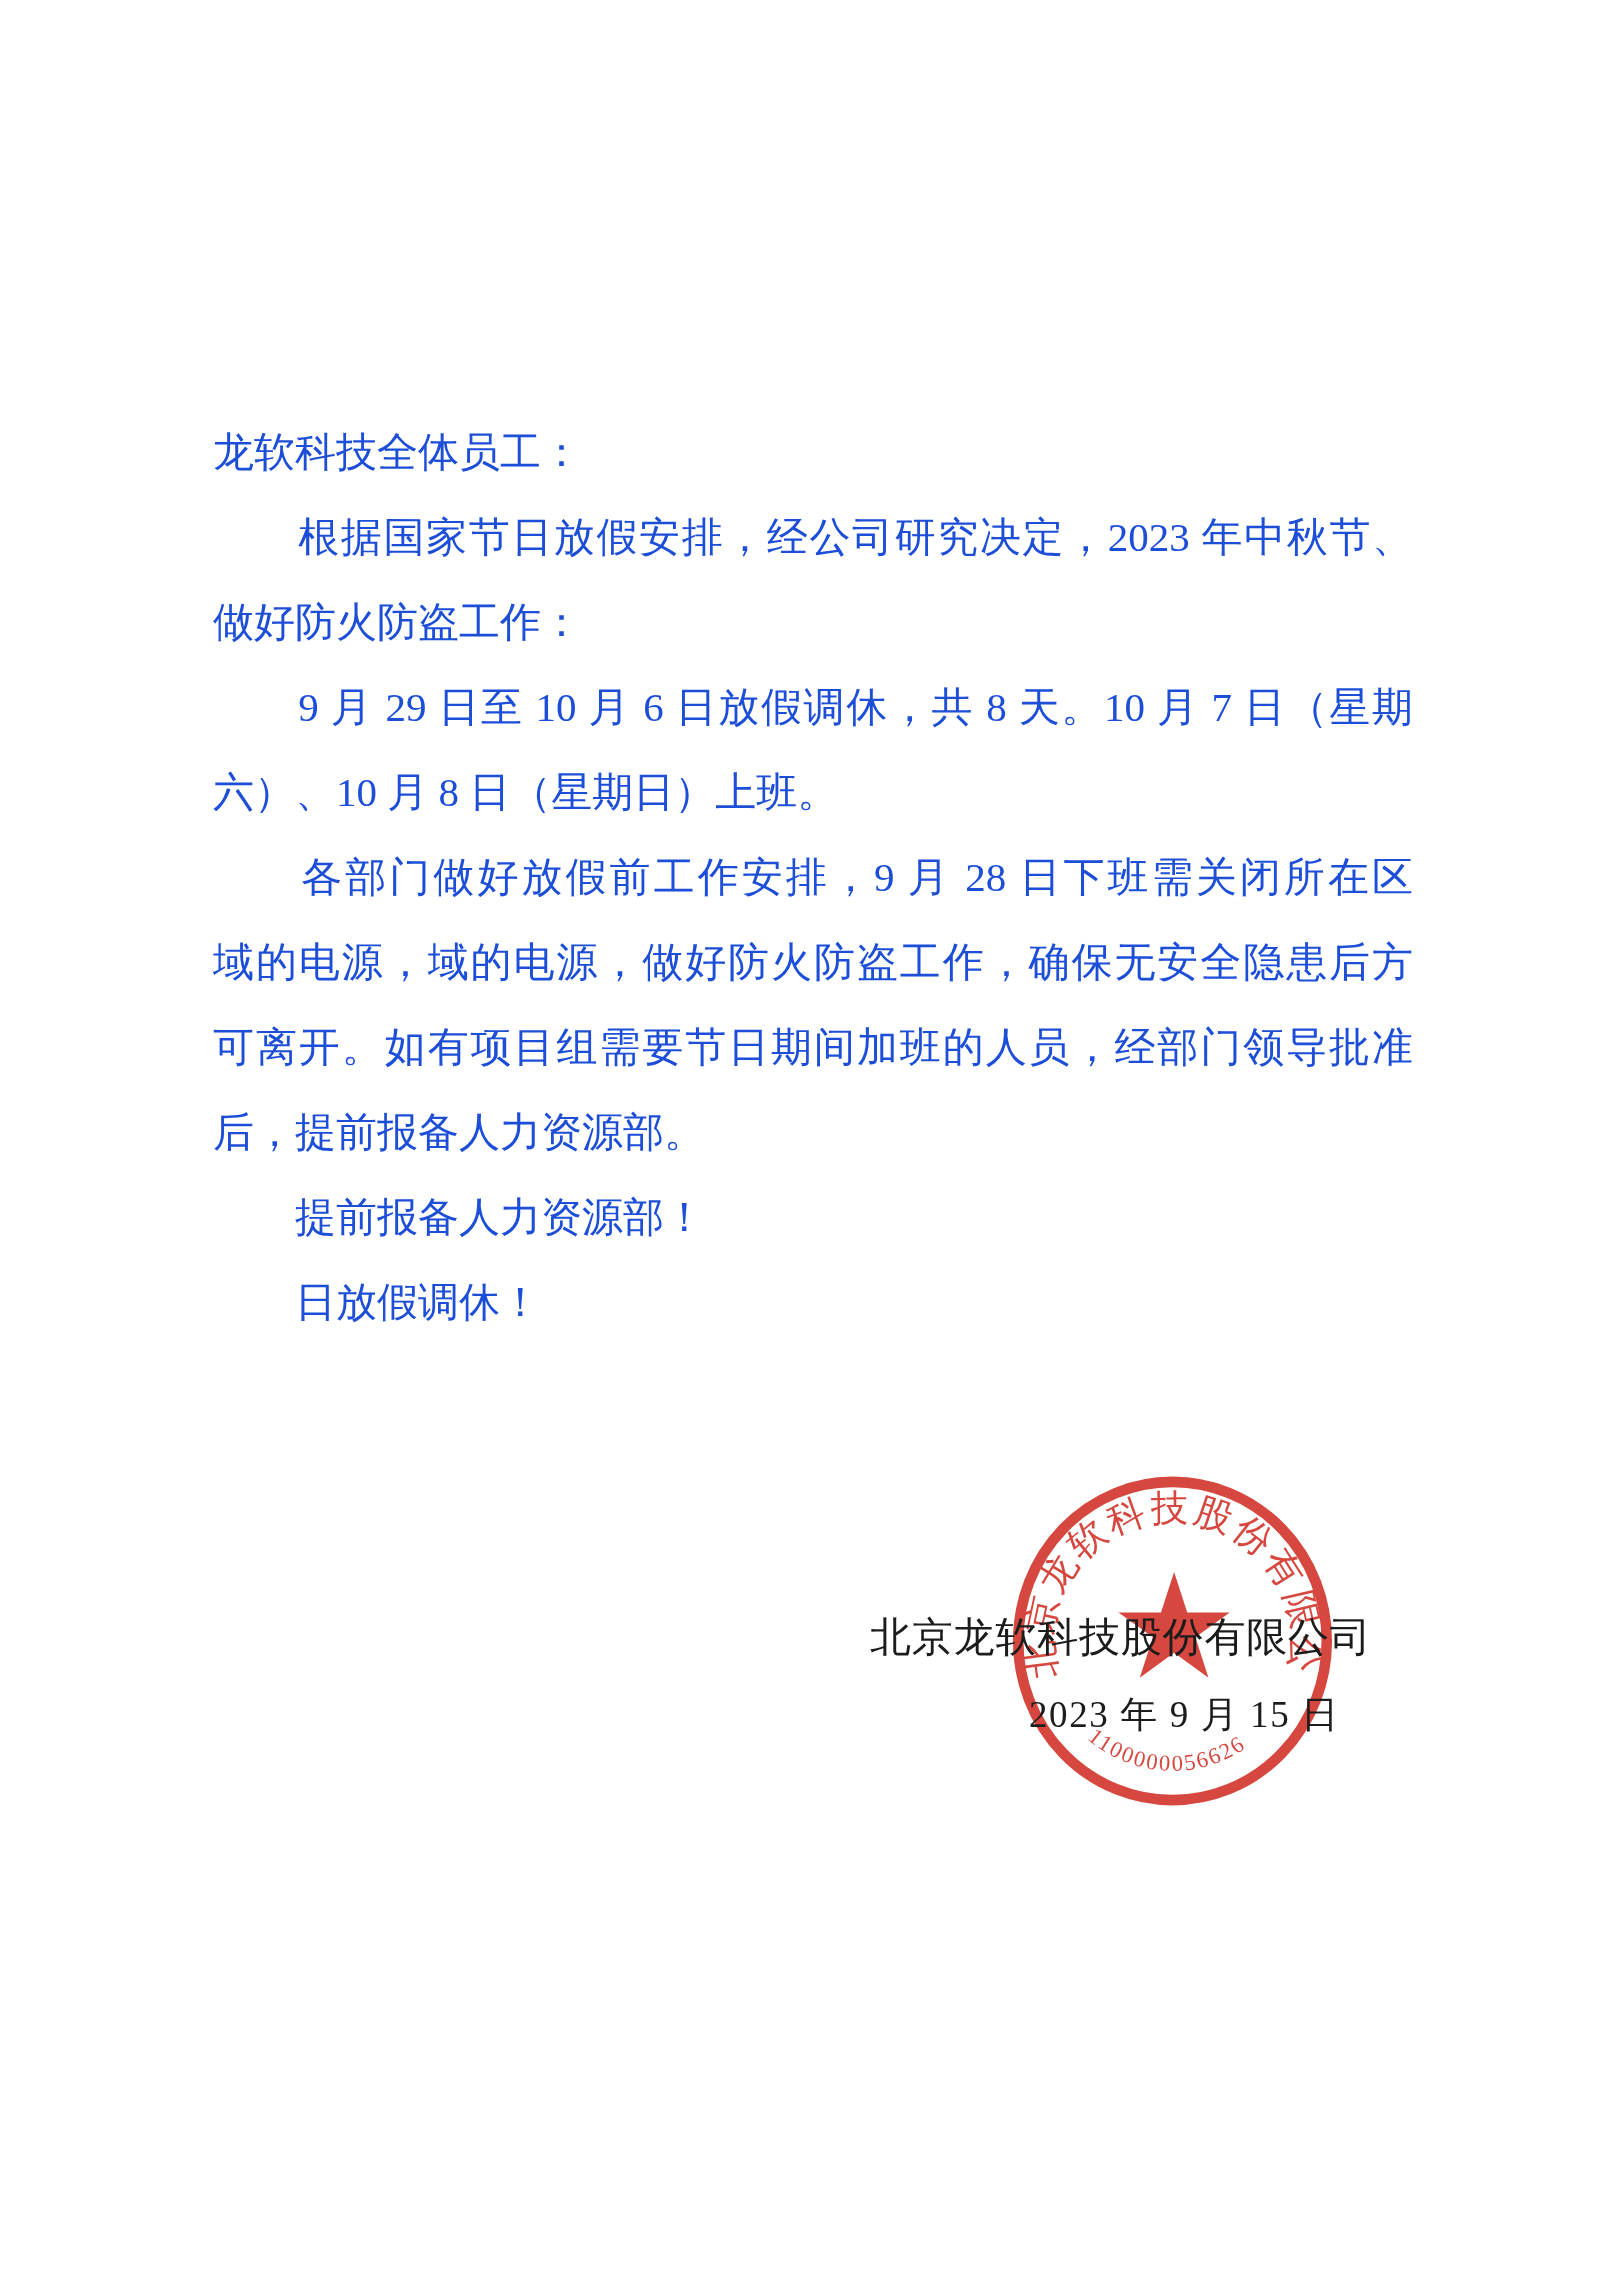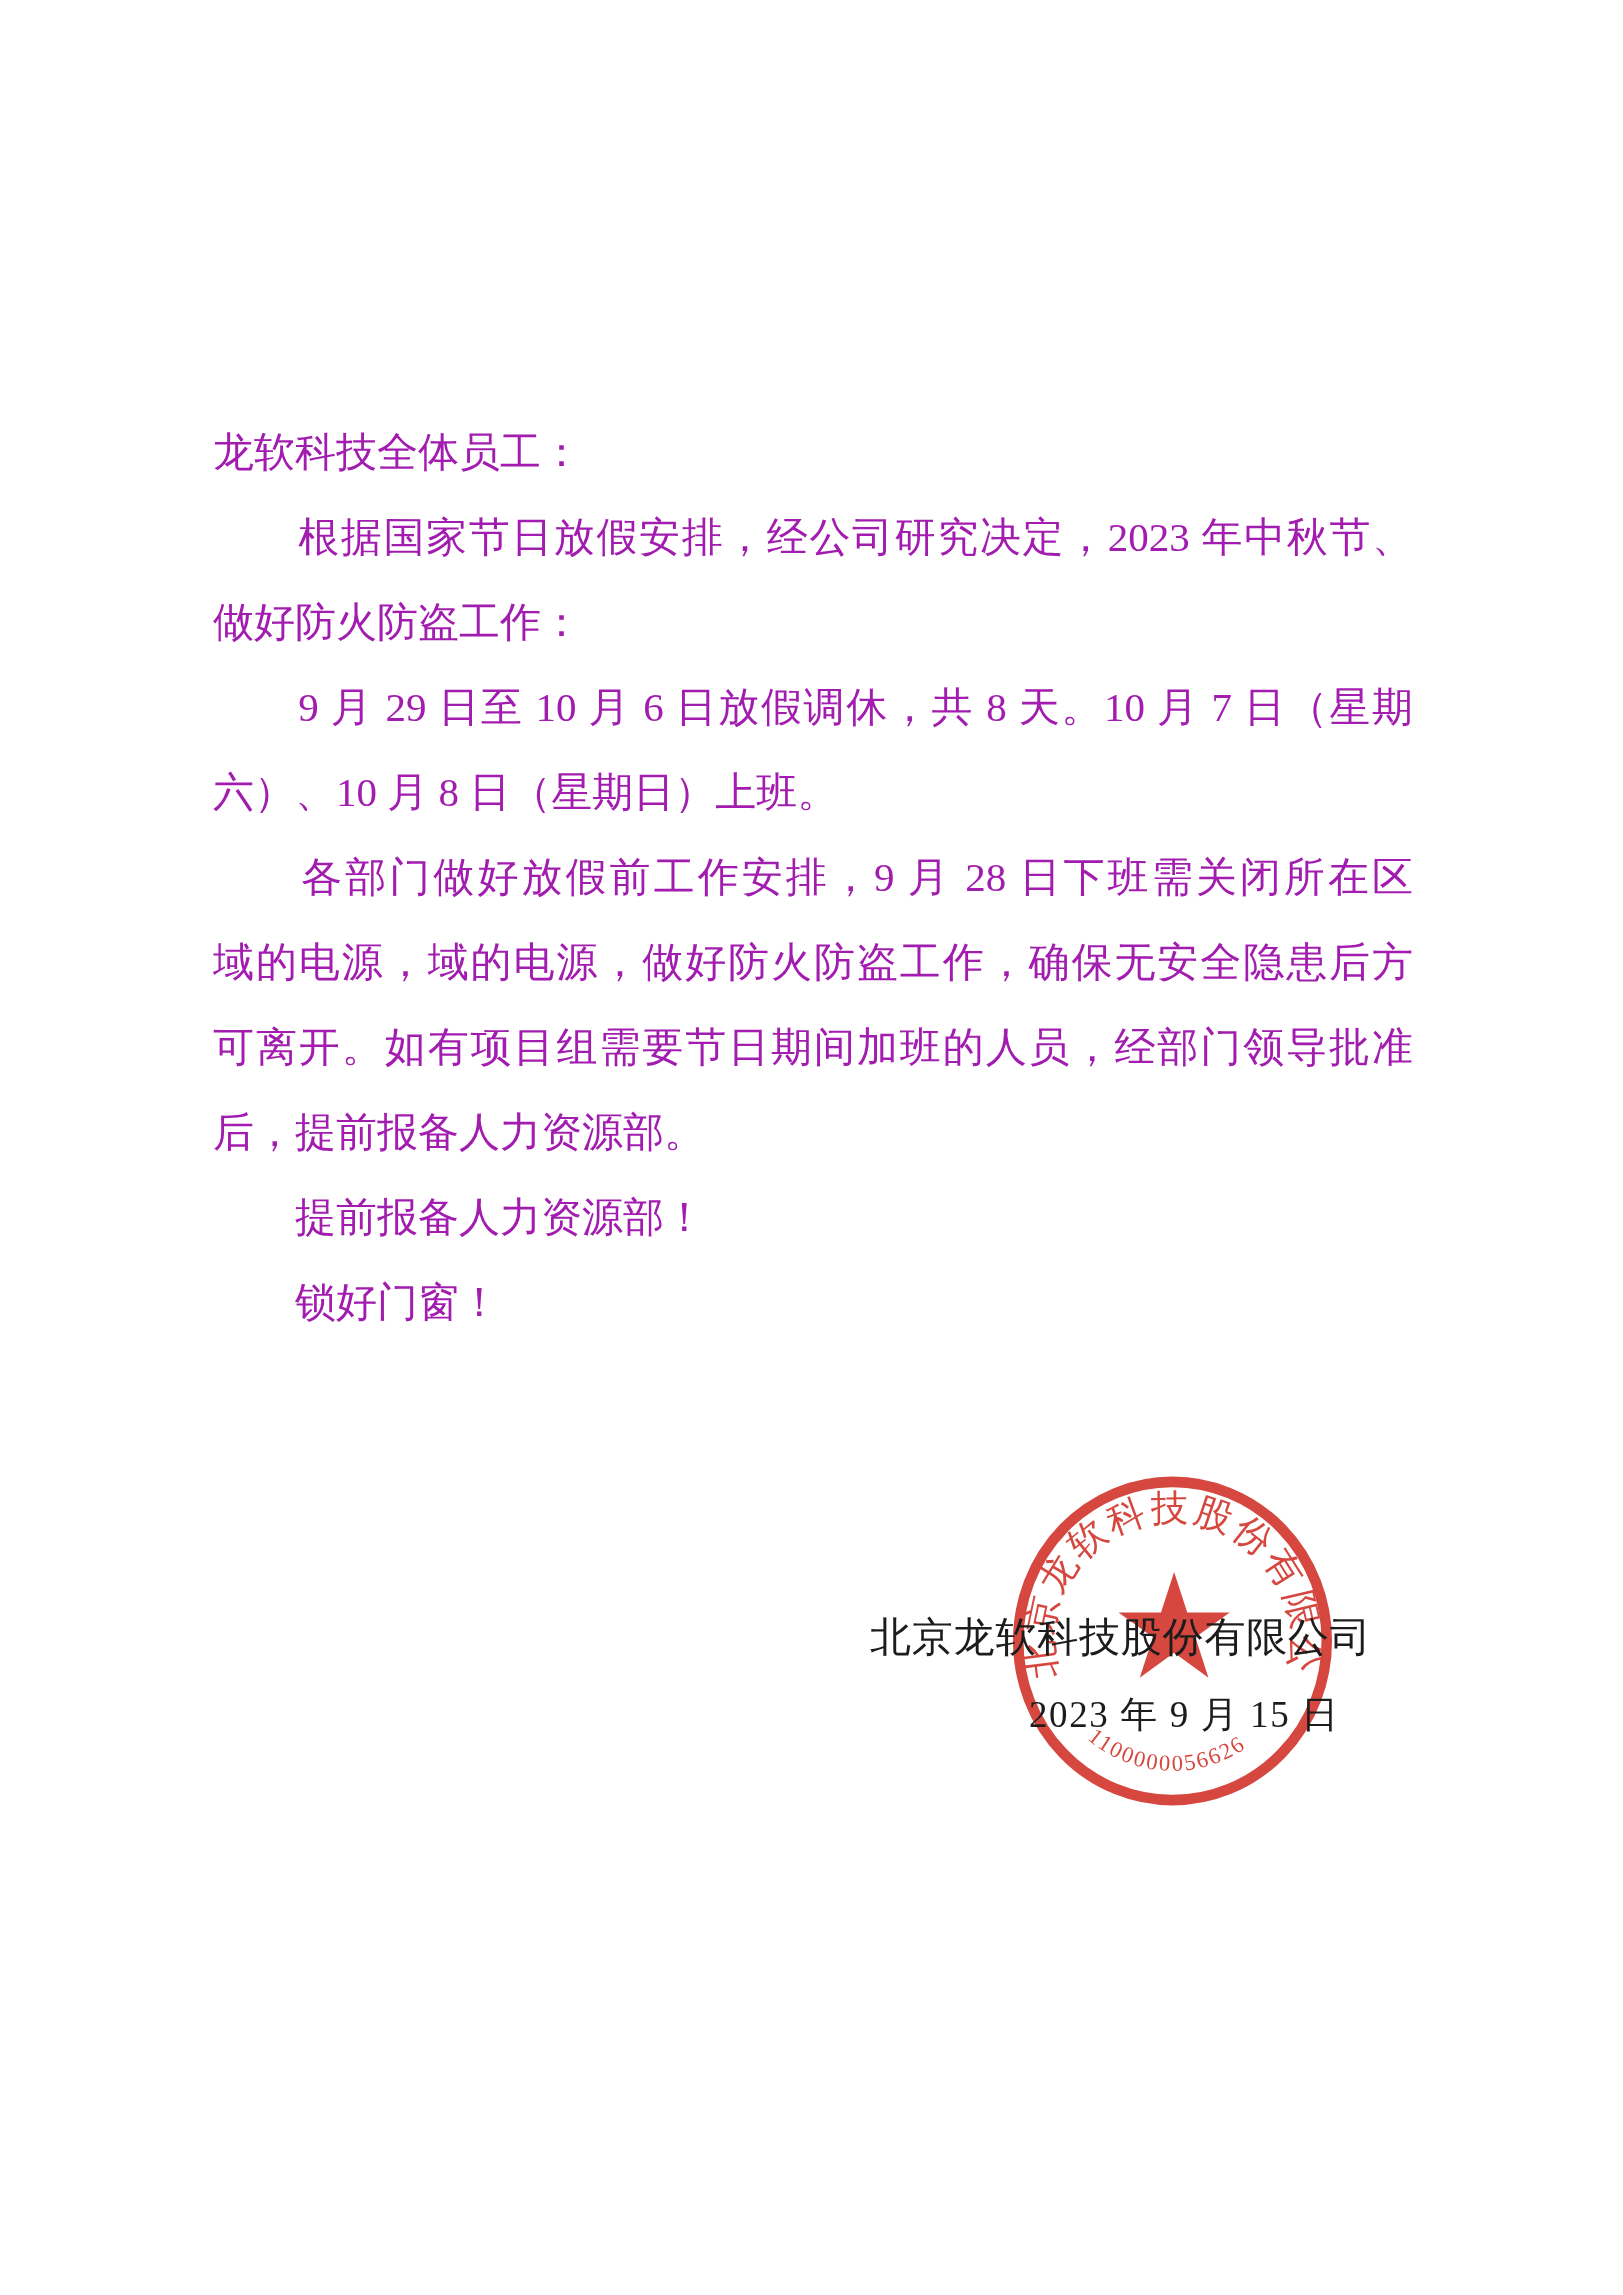--- a/index.html
+++ b/index.html
@@ -23,21 +23,21 @@
     letter-spacing: 1.6px;
     color: #181818;
   }
   .doc-body {
     position: absolute;
     top: 410px;
     left: 213px;
     width: 1200px;
     font-size: 41px;
     line-height: 85px;
-    color: #a21caf;
+    color: #1d4ed8;
   }
   .doc-line { white-space: nowrap; }
   .doc-line.full {
     white-space: normal;
     text-align: justify;
     text-align-last: justify;
     font-family: Liberation Serif, serif;
   }
   .signature-company {
     position: absolute;
@@ -78,21 +78,21 @@
     <div class="doc-line">龙软科技全体员工：</div>
     <div class="doc-line full">　　根据国家节日放假安排，经公司研究决定，2023 年中秋节、</div>
     <div class="doc-line">做好防火防盗工作：</div>
     <div class="doc-line full">　　9 月 29 日至 10 月 6 日放假调休，共 8 天。10 月 7 日（星期</div>
     <div class="doc-line">六）、10 月 8 日（星期日）上班。</div>
     <div class="doc-line full">　　各部门做好放假前工作安排，9 月 28 日下班需关闭所在区</div>
     <div class="doc-line full">域的电源，域的电源，做好防火防盗工作，确保无安全隐患后方</div>
     <div class="doc-line full">可离开。如有项目组需要节日期间加班的人员，经部门领导批准</div>
     <div class="doc-line">后，提前报备人力资源部。</div>
     <div class="doc-line">　　提前报备人力资源部！</div>
-    <div class="doc-line">　　锁好门窗！</div>
+    <div class="doc-line">　　日放假调休！</div>
   </div>
 
   <div class="signature-company">北京龙软科技股份有限公司</div>
 
   <div class="signature-date">2023 年 9 月 15 日</div>
 
   <svg class="seal" viewBox="0 0 420 426" xmlns="http://www.w3.org/2000/svg">
 
     <ellipse cx="210" cy="213" rx="190" ry="196" fill="none" stroke="#d33a31" stroke-width="13"></ellipse>
 

